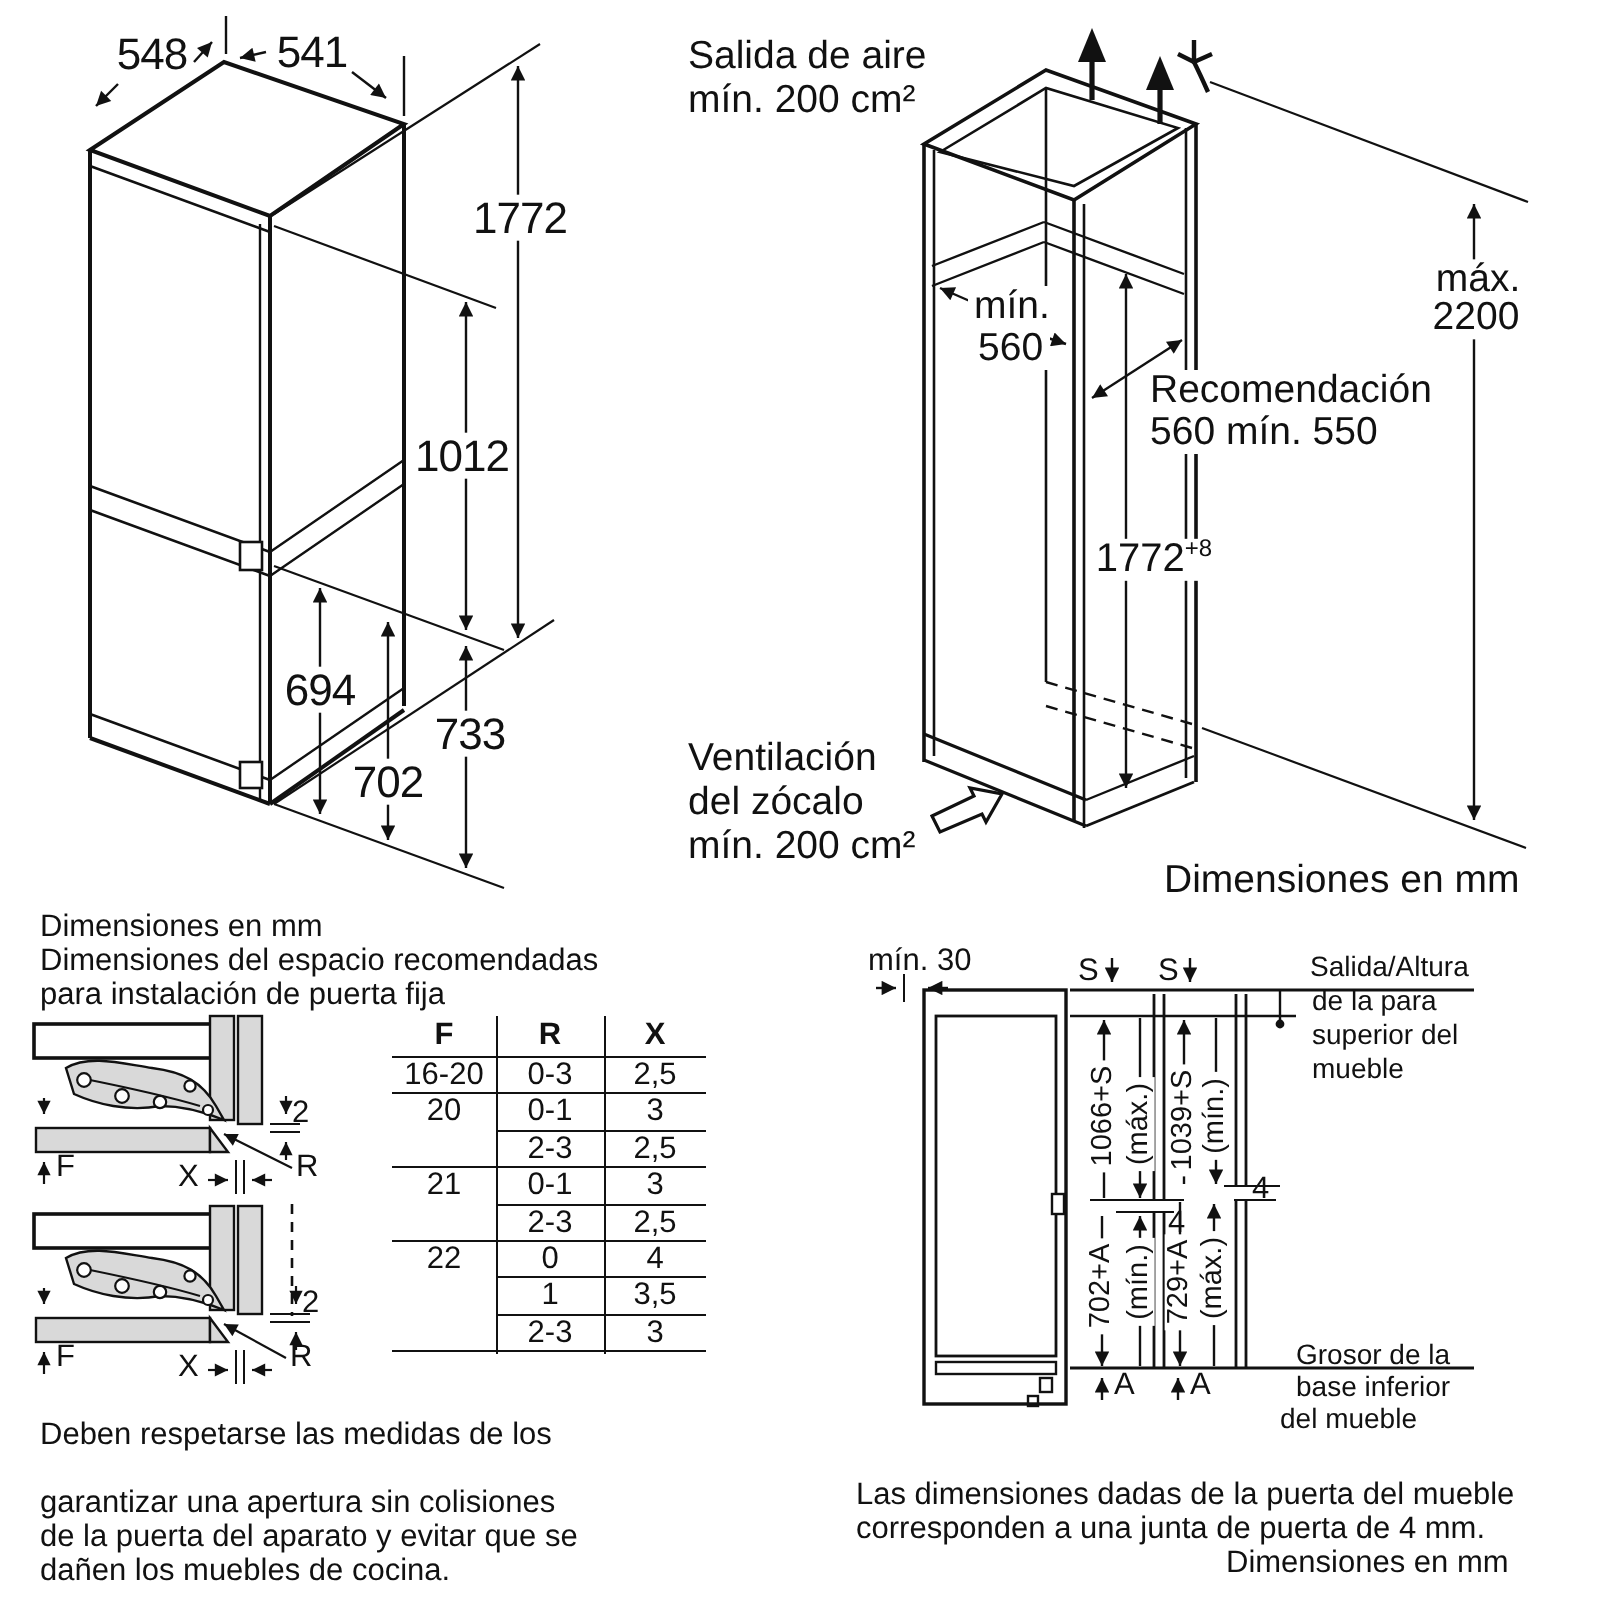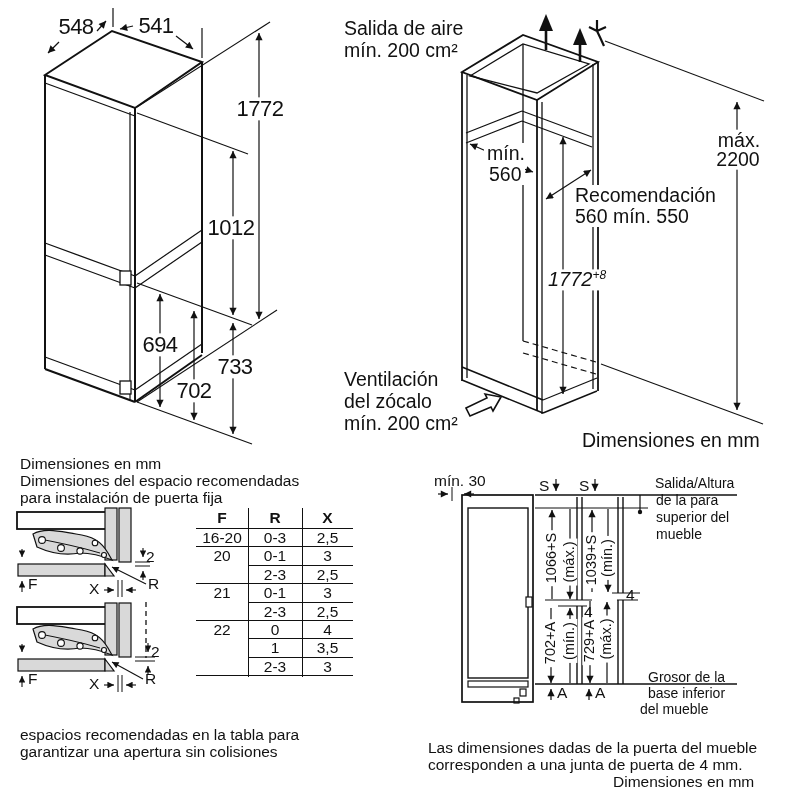--- a/index.html
+++ b/index.html
@@ -1,21 +1,21 @@
 <!DOCTYPE html>
 <html><head>
 <meta charset="utf-8">
 <style>
   html,body{margin:0;padding:0;background:#fff;}
   #canvas{position:relative;width:800px;height:800px;background:#fff;overflow:hidden;
           font-family:"Liberation Sans",sans-serif;color:#111;}
   #art{position:absolute;left:0;top:0;}
   .lbl{position:absolute;white-space:nowrap;line-height:1.06;color:#111;}
   .f22{font-size:22px;letter-spacing:-0.5px;}
-  .f20{font-size:20px;font-style:italic;}
+  .f20{font-size:20px;}
   .f19{font-size:19.5px;}
   .f15{font-size:15.5px;}
   .f14{font-size:14px;}
   .f14r{font-size:14.5px;}
   .c{transform:translate(-50%,-50%);}
   .rot{transform:translate(-50%,-50%) rotate(-90deg);}
   .wbg{background:#fff;padding:0 3px;}
   sup.sp{font-size:12px;vertical-align:super;line-height:0;}
   
   .dim-table{position:absolute;left:196px;top:508px;width:157px;height:169px;}
@@ -272,22 +272,24 @@
     </div>
     <div class="trow">
       <div class="tc tcf bb"></div>
       <div class="tc tcr bb">2-3</div>
       <div class="tc tcx bb">3</div>
     </div>
     <div class="vline" style="left:52px"></div>
     <div class="vline" style="left:106px"></div>
   </div>
 
-  <div class="lbl f15" style="left:20px;top:727px">espacios recomendadas en la tabla para</div>
+  <div class="lbl f15" style="left:20px;top:710px">Deben respetarse las medidas de los</div>
   <div class="lbl f15" style="left:20px;top:744px">garantizar una apertura sin colisiones</div>
+  <div class="lbl f15" style="left:20px;top:761px">de la puerta del aparato y evitar que se</div>
+  <div class="lbl f15" style="left:20px;top:778px">dañen los muebles de cocina.</div>
 
   <div class="lbl f15" style="left:434px;top:473px">mín. 30</div>
   <div class="lbl f15" style="left:539px;top:478px">S</div>
   <div class="lbl f15" style="left:579px;top:478px">S</div>
   <div class="lbl f15" style="left:584px;top:604px">4</div>
   <div class="lbl f15" style="left:626px;top:587px">4</div>
   <div class="lbl f15" style="left:557px;top:685px">A</div>
   <div class="lbl f15" style="left:595px;top:685px">A</div>
 
   <div class="lbl f14r rot wbg" style="left:552px;top:558px">1066+S</div>

